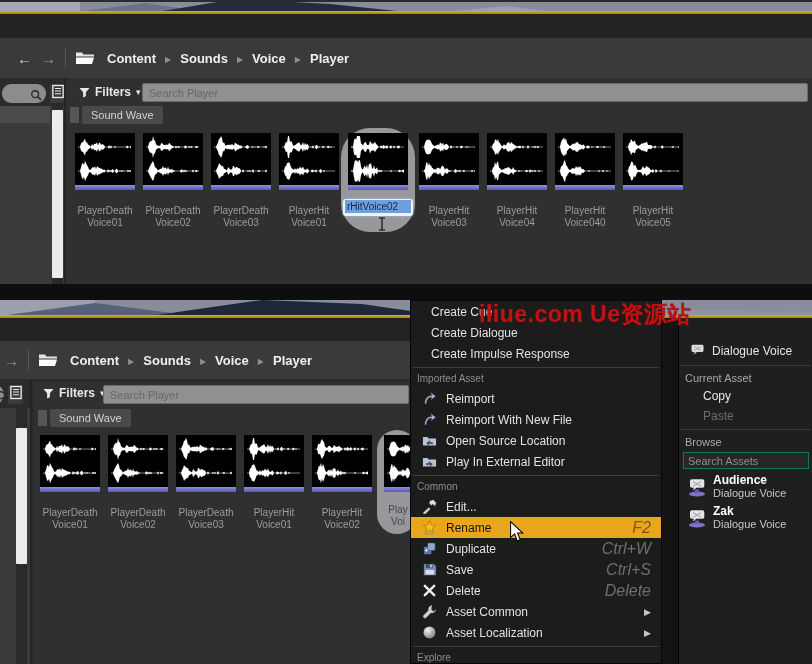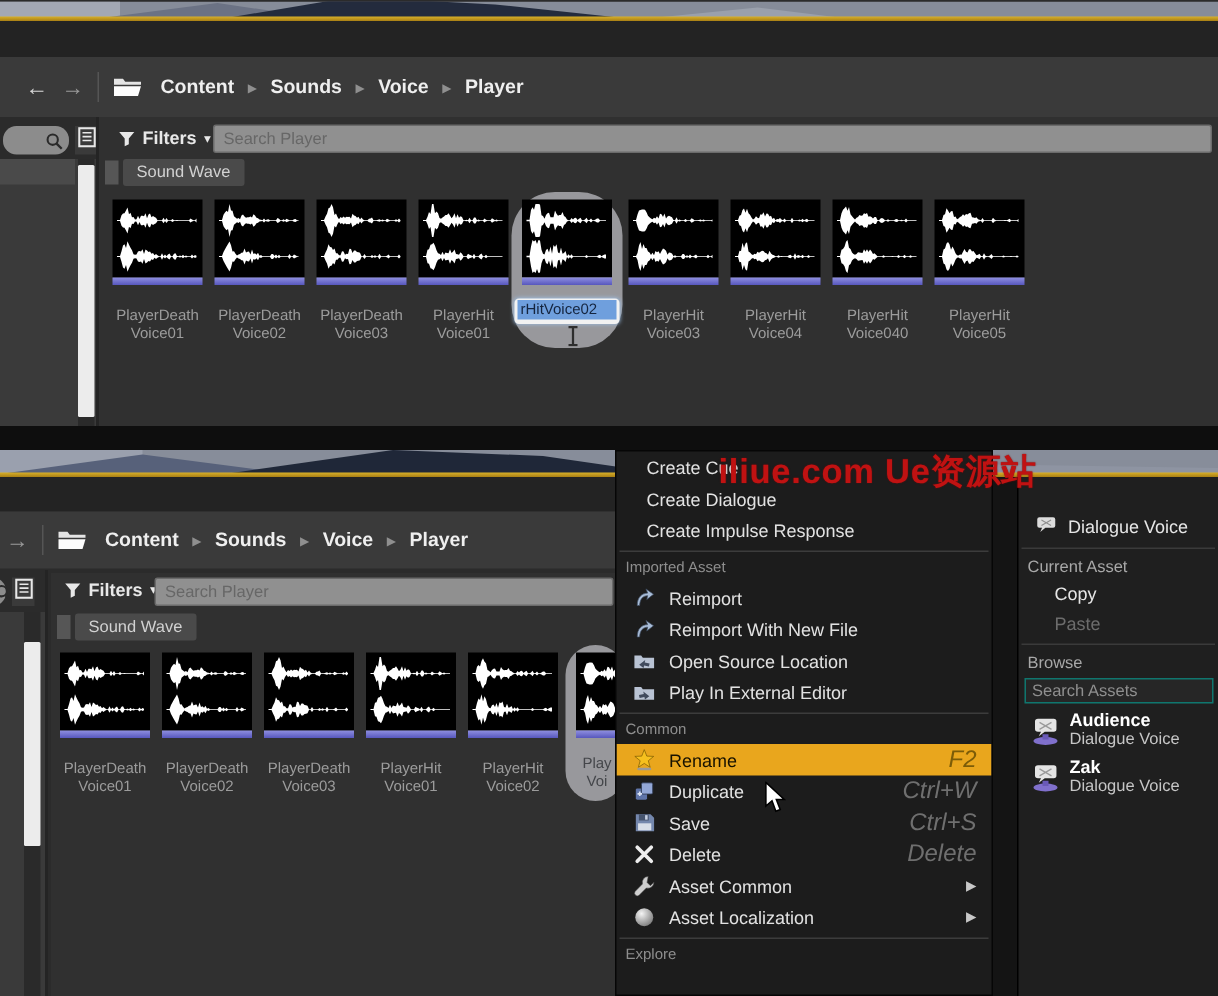--- a/index.html
+++ b/index.html
@@ -435,20 +435,29 @@
       <div class="mi withicon">
         <span class="ico">
           <svg viewBox="0 0 16 16" width="15" height="15">
             <path d="M1 4.2 h4.8 l1.2 1.6 H15 v7.6 H1 Z" fill="#b9c3d4"></path>
             <path d="M11.6 10.9 L7.3 7.4 l0.4 1.9 -3.5 0.7 0.5 2 3.4-0.7 0.4 1.9 Z" fill="#414b5e"></path>
           </svg>
         </span>
         <span>Play In External Editor</span>
       </div>
       <div class="sec">Common</div>
+      <div class="mi withicon">
+        <span class="ico">
+          <svg viewBox="0 0 16 16" width="15" height="15">
+            <rect x="0.5" y="11.5" width="9" height="2.6" rx="1.2" transform="rotate(-45 5 12.8)" fill="#c9c9c9"></rect>
+            <path d="M8.2 2.2 L12 0.8 L15.2 4 L13.8 7.8 L11.4 5.4 L9.9 6.9 L7.9 4.9 Z" fill="#dedede" stroke="#4e4e4e" stroke-width="0.4"></path>
+          </svg>
+        </span>
+        <span>Edit...</span>
+      </div>
       <div class="mi withicon hl">
         <span class="ico">
           <svg viewBox="0 0 16 16" width="15" height="15">
             <path d="M8 0.8 L9.8 5.4 L14.7 5.6 L10.9 8.7 L12.2 13.4 L8 10.6 L3.8 13.4 L5.1 8.7 L1.3 5.6 L6.2 5.4 Z" fill="#f6c01e" stroke="#7a5a00" stroke-width="0.5"></path>
             <rect x="3" y="13.6" width="10" height="1.9" rx="0.9" fill="#9a9a9a"></rect>
           </svg>
         </span>
         <span>Rename</span>
         <span class="shortcut">F2</span>
       </div>

